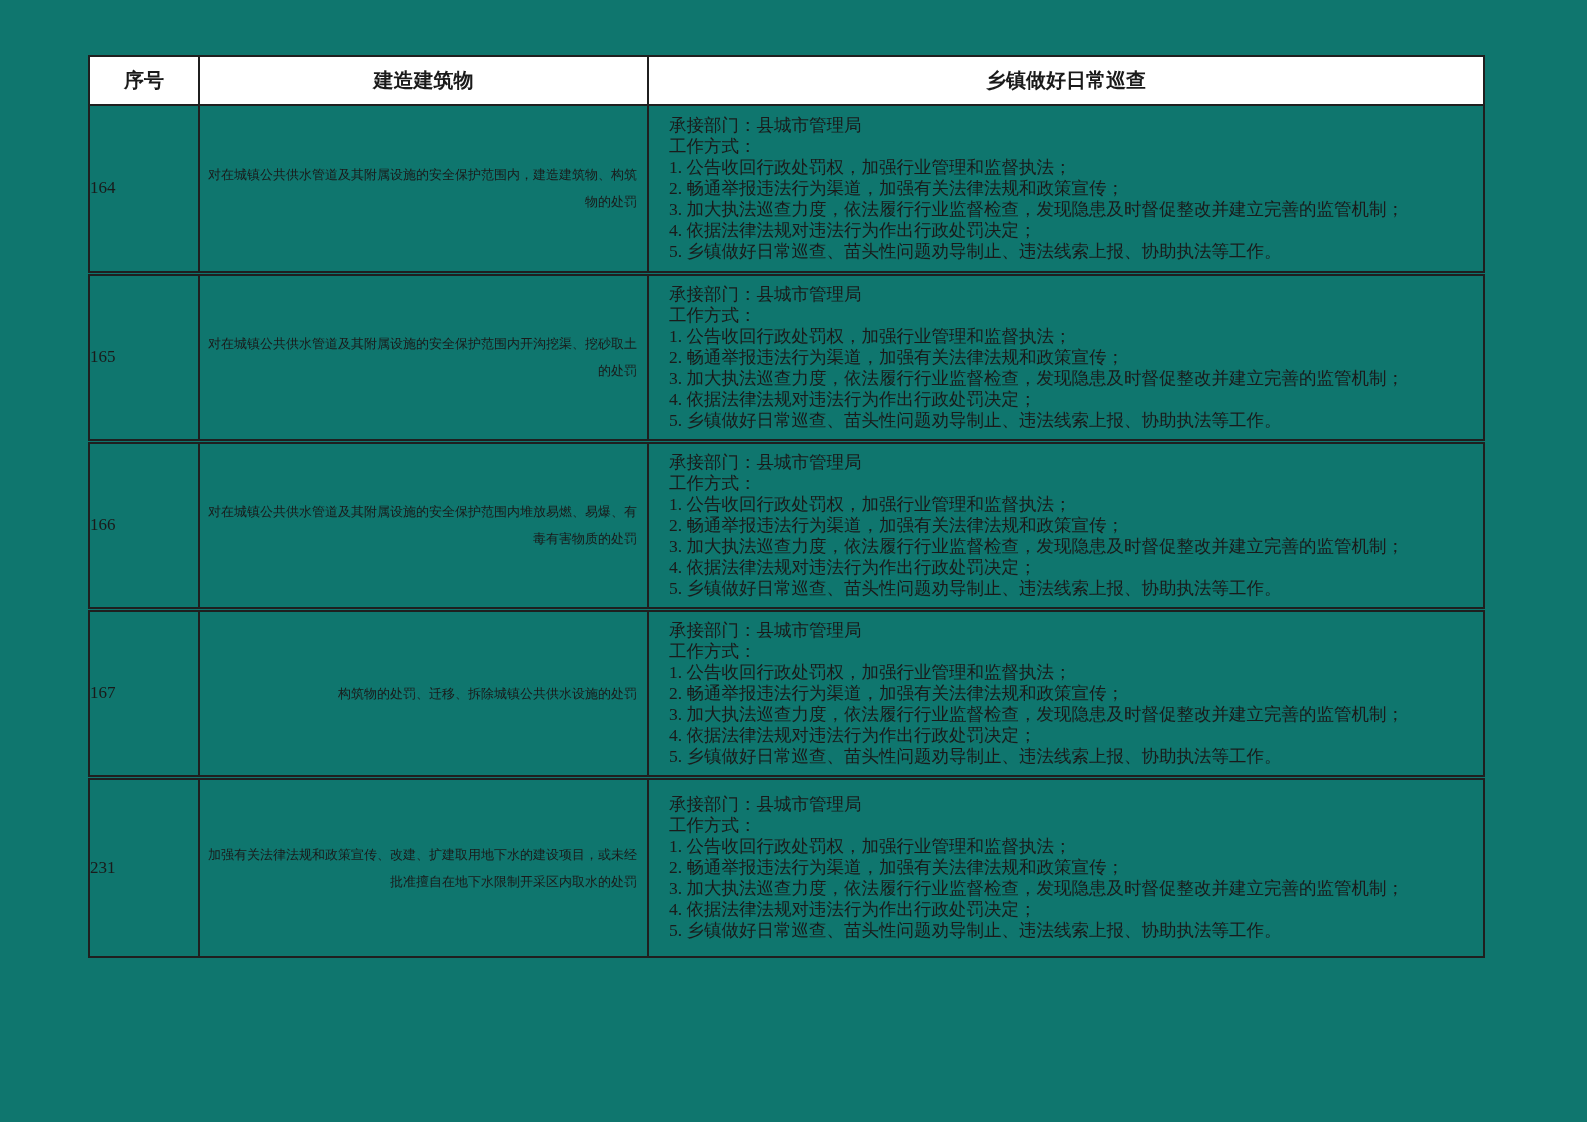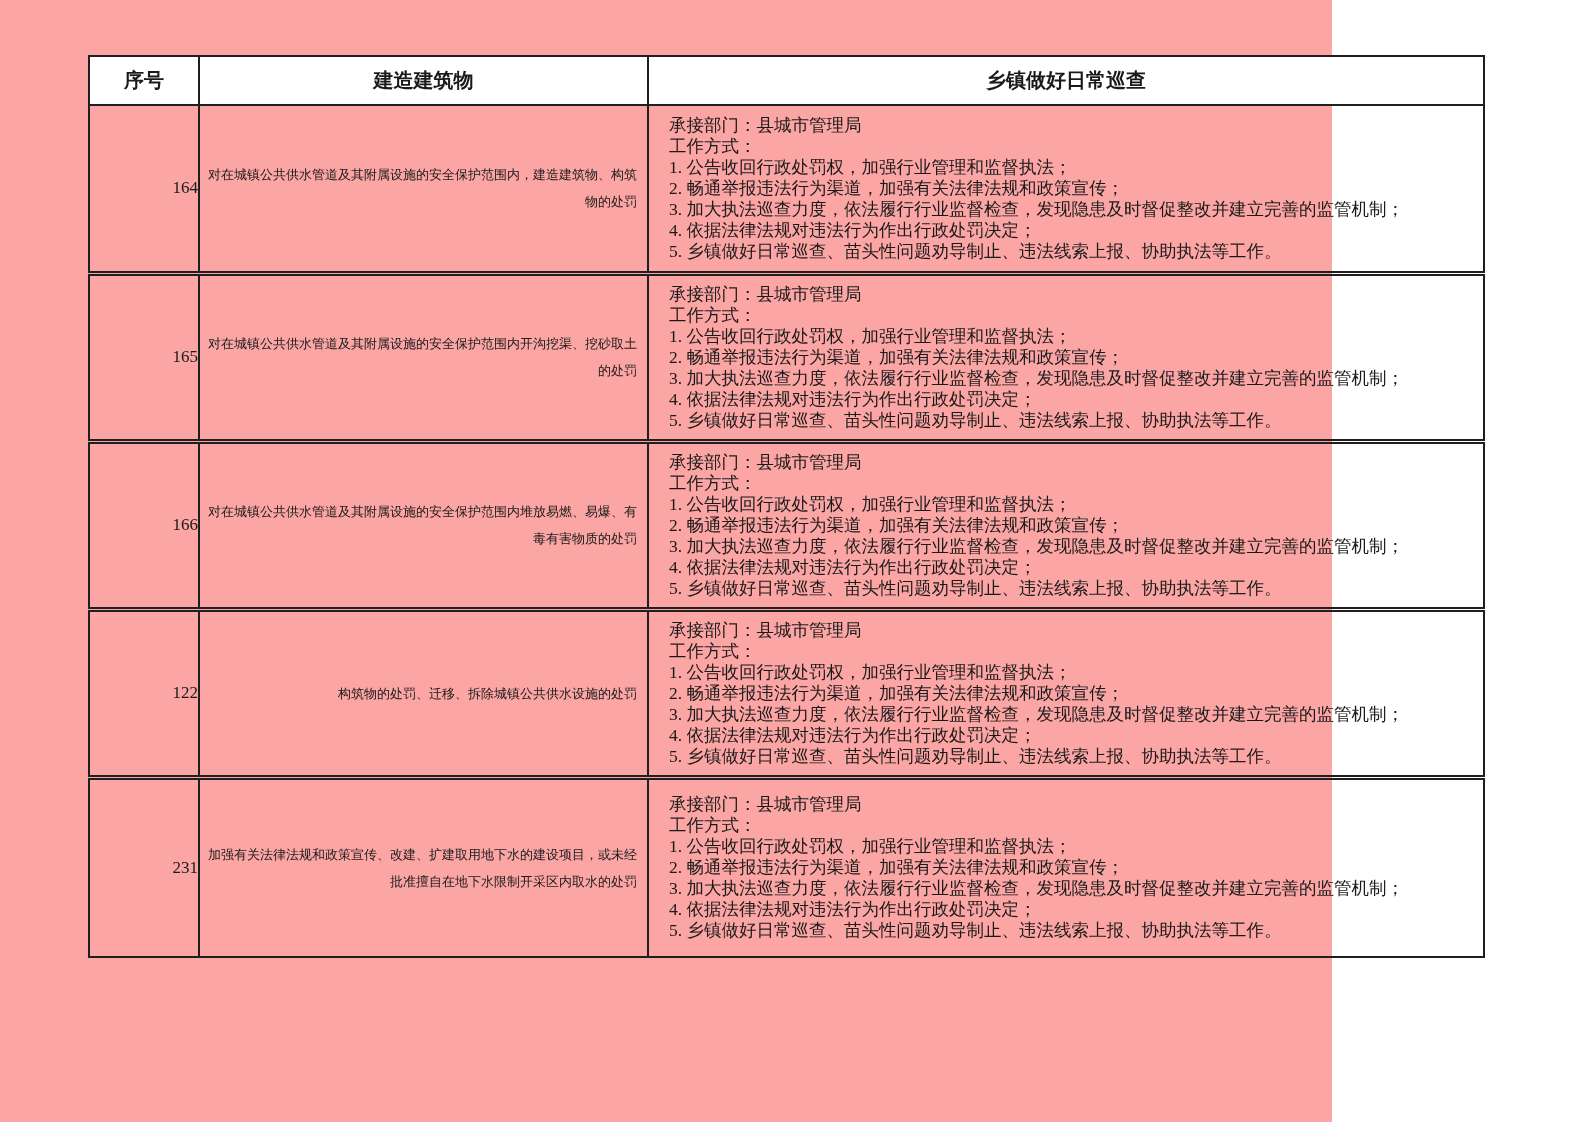--- a/index.html
+++ b/index.html
@@ -11,23 +11,23 @@
     width: 1587px;
     height: 1122px;
     position: relative;
     font-family: "Liberation Serif", "DejaVu Serif", serif;
     color: #1a1a1a;
     overflow: hidden;
   }
   .page {
     position: absolute;
     left: 0; top: 0;
-    width: 1332px;
+    width: 1587px;
     height: 1122px;
-    background: #fca5a5;
+    background: #0f766e;
   }
   .table-wrap {
     position: absolute;
     left: 88px;
     top: 55px;
   }
   table.doc-table {
     border-collapse: collapse;
     table-layout: fixed;
     width: 1395px;
@@ -46,21 +46,21 @@
     padding: 0;
     background: #ffffff;
   }
   
   .doc-table tbody tr:first-child td { border-top: 2px solid #1f1f1f; }
   .doc-table tbody tr + tr td { border-top: 5px double #1f1f1f; }
   .doc-table tbody tr { height: 168px; }
   .doc-table tbody tr:last-child { height: 180px; }
 
   td.col-no {
-    text-align: right;
+    text-align: left;
     vertical-align: middle;
     font-size: 17px;
     padding: 0;
   }
   td.col-name {
     vertical-align: middle;
     font-size: 13px;
     line-height: 27px;
     padding: 4px 10px 4px 7px;
     text-align: right;
@@ -141,21 +141,21 @@
               <div class="detail-line">工作方式：</div>
               <div class="detail-line">1. 公告收回行政处罚权，加强行业管理和监督执法；</div>
               <div class="detail-line">2. 畅通举报违法行为渠道，加强有关法律法规和政策宣传；</div>
               <div class="detail-line">3. 加大执法巡查力度，依法履行行业监督检查，发现隐患及时督促整改并建立完善的监管机制；</div>
               <div class="detail-line">4. 依据法律法规对违法行为作出行政处罚决定；</div>
               <div class="detail-line">5. 乡镇做好日常巡查、苗头性问题劝导制止、违法线索上报、协助执法等工作。</div>
             </td>
   </tr>
 
   <tr>
-    <td class="col-no">122</td>
+    <td class="col-no">167</td>
     <td class="col-name">构筑物的处罚、迁移、拆除城镇公共供水设施的处罚</td>
     <td class="col-detail">
               <div class="detail-line">承接部门：县城市管理局</div>
               <div class="detail-line">工作方式：</div>
               <div class="detail-line">1. 公告收回行政处罚权，加强行业管理和监督执法；</div>
               <div class="detail-line">2. 畅通举报违法行为渠道，加强有关法律法规和政策宣传；</div>
               <div class="detail-line">3. 加大执法巡查力度，依法履行行业监督检查，发现隐患及时督促整改并建立完善的监管机制；</div>
               <div class="detail-line">4. 依据法律法规对违法行为作出行政处罚决定；</div>
               <div class="detail-line">5. 乡镇做好日常巡查、苗头性问题劝导制止、违法线索上报、协助执法等工作。</div>
             </td>

